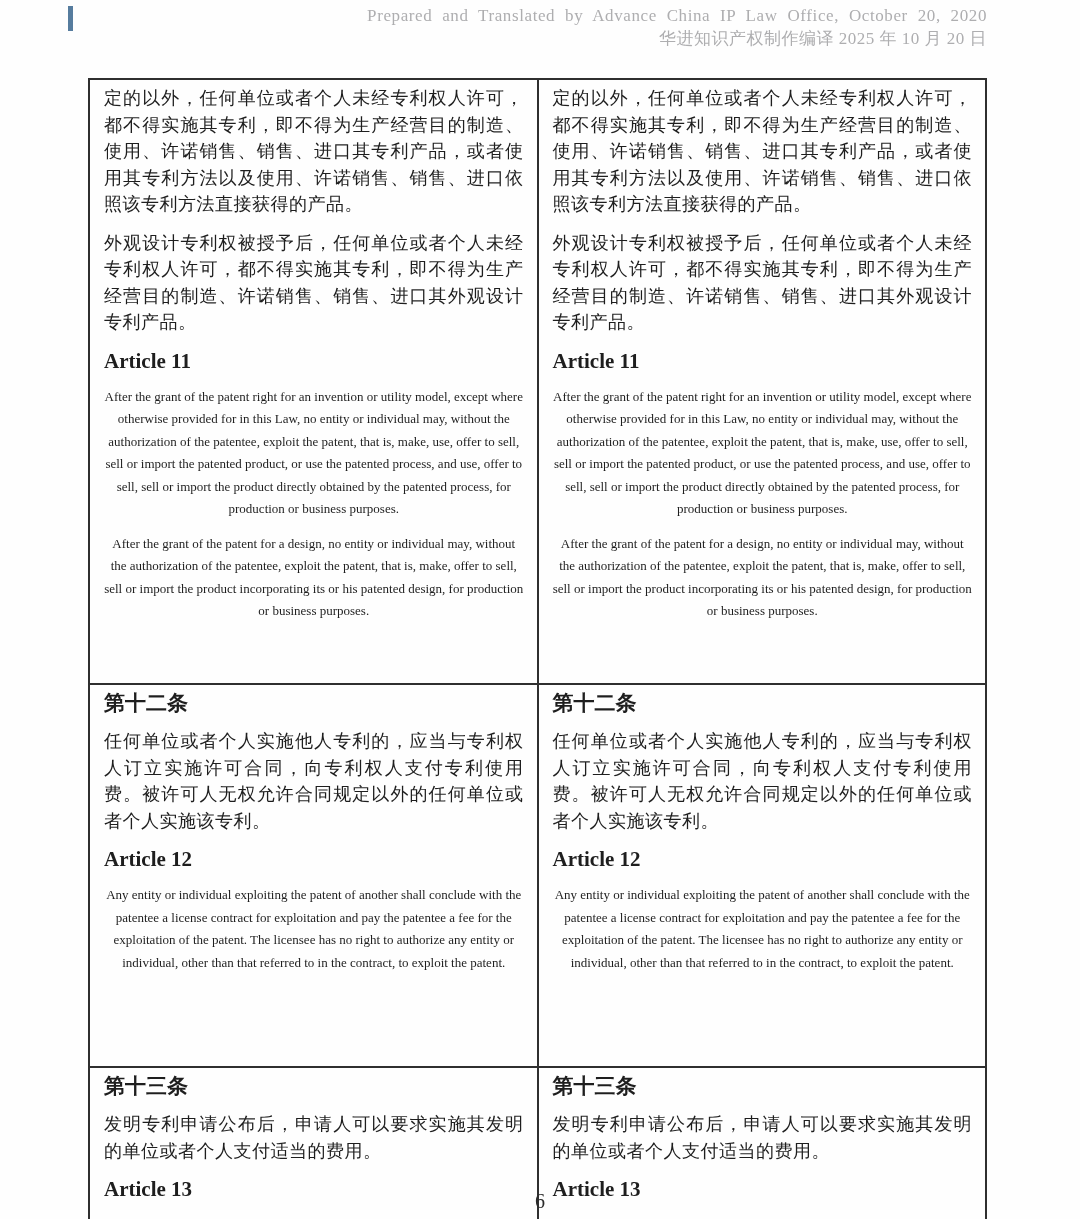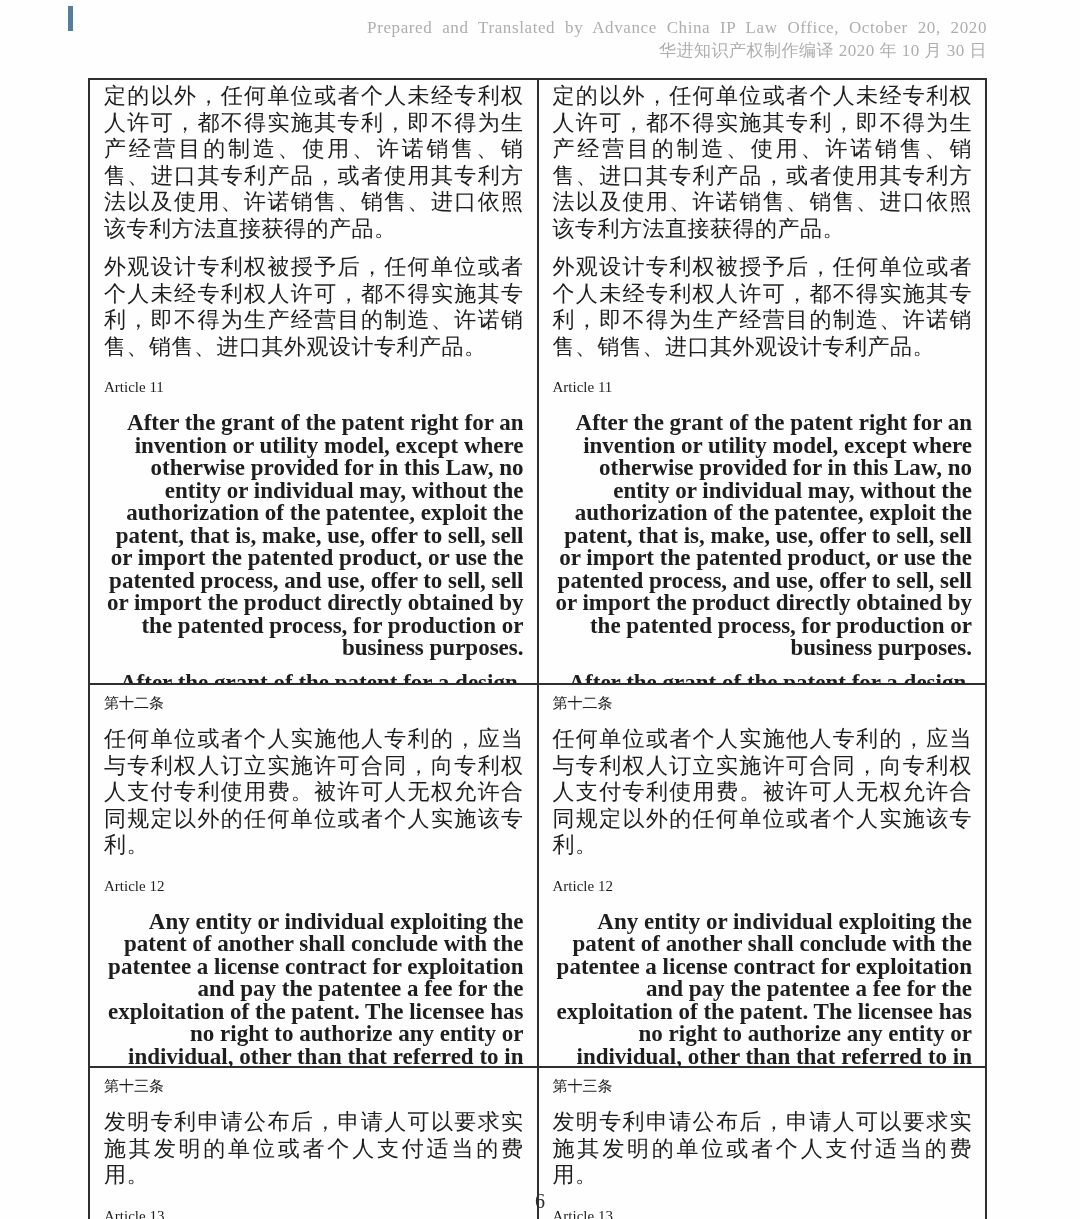--- a/index.html
+++ b/index.html
@@ -19,21 +19,21 @@
   .accent-bar {
     position: absolute;
     left: 68px;
     top: 6px;
     width: 5px;
     height: 25px;
     background: #567c9e;
   }
   .page-header {
     position: absolute;
-    top: 16px;
+    top: 4px;
     left: 88px;
     width: 899px;
     text-align: right;
     color: #aeaeb0;
     font-size: 17px;
     line-height: 23px;
   }
   .hdr-en {
     word-spacing: 5px;
     letter-spacing: 0.6px;
@@ -59,36 +59,34 @@
     padding: 5px 13px 0 14px;
     overflow: hidden;
   }
   .row-0 .cell-inner { height: 603px; }
   .row-1 .cell-inner { height: 381px; }
   .row-2 .cell-inner { height: 171px; }
   .para {
     margin: 0 0 12px 0;
   }
   .para.cn {
-    font-size: 22px;
+    font-size: 18px;
     line-height: 26.5px;
     text-align: justify;
     text-justify: inter-ideograph;
     letter-spacing: 0.5px;
-    font-family: Liberation Mono, monospace;
   }
   .para.en {
-    font-size: 23px;
+    font-size: 13px;
     line-height: 22.5px;
-    text-align: right;
-    font-weight: bold;
+    text-align: center;
   }
   .heading {
-    font-weight: normal;
-    font-size: 15px;
+    font-weight: bold;
+    font-size: 21px;
     line-height: 26px;
     margin: 0 0 12px 0;
   }
   .page-footer {
     position: absolute;
     left: 0;
     top: 1190px;
     width: 1080px;
     text-align: center;
   }
@@ -99,21 +97,21 @@
 </style>
 </head>
 <body>
 
 <div class="page">
 
   <span class="accent-bar"></span>
 
   <header class="page-header">
     <div class="hdr-en">Prepared and Translated by Advance China IP Law Office, October 20, 2020</div>
-    <div class="hdr-cn">华进知识产权制作编译 2020 年 10 月 30 日</div>
+    <div class="hdr-cn">华进知识产权制作编译 2025 年 10 月 20 日</div>
   </header>
 
   <table class="law-table">
     <tbody>
       <tr class="row-0">
         <td>
           <div class="cell-inner">
               <div class="para cn">定的以外，任何单位或者个人未经专利权人许可，都不得实施其专利，即不得为生产经营目的制造、使用、许诺销售、销售、进口其专利产品，或者使用其专利方法以及使用、许诺销售、销售、进口依照该专利方法直接获得的产品。</div>
               <div class="para cn">外观设计专利权被授予后，任何单位或者个人未经专利权人许可，都不得实施其专利，即不得为生产经营目的制造、许诺销售、销售、进口其外观设计专利产品。</div>
               <div class="heading">Article 11</div>

